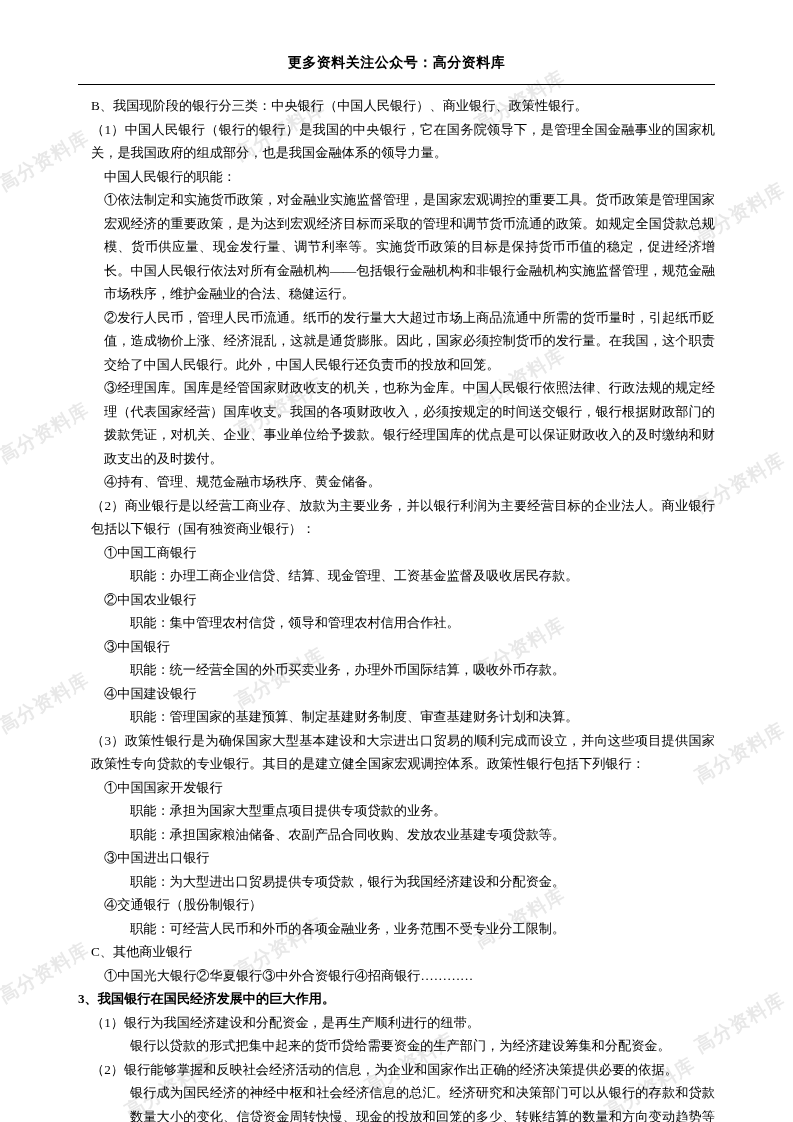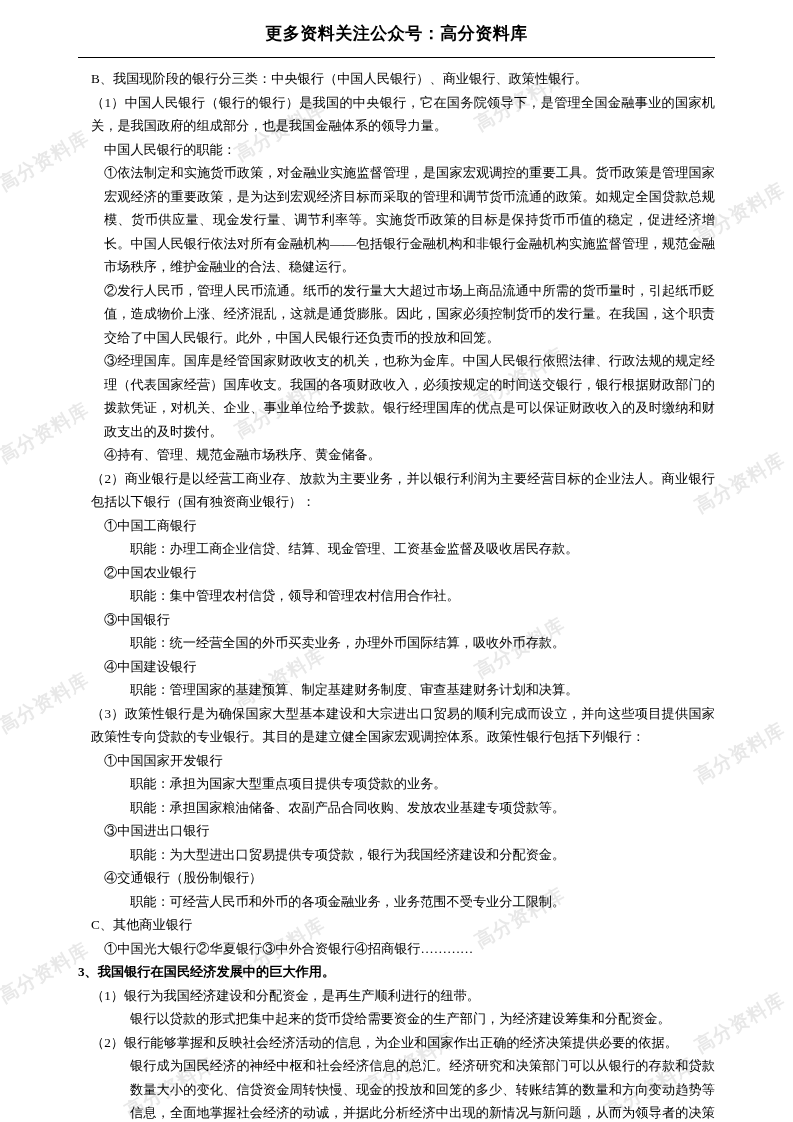--- a/index.html
+++ b/index.html
@@ -39,22 +39,23 @@
   
   .doc-header {
     position: relative;
     z-index: 2;
     padding: 22px 0 6px 0;
     text-align: center;
   }
   .doc-header .title {
     font-family: "Liberation Serif", serif;
     font-weight: bold;
-    font-size: 17px;
+    font-size: 14px;
     letter-spacing: 0.5px;
+    margin-top: 32px;
   }
   .header-rule {
     position: relative;
     z-index: 2;
     margin: 6px 78px 0 78px;
     border-top: 1px solid #000;
   }
 
   
   .content {

